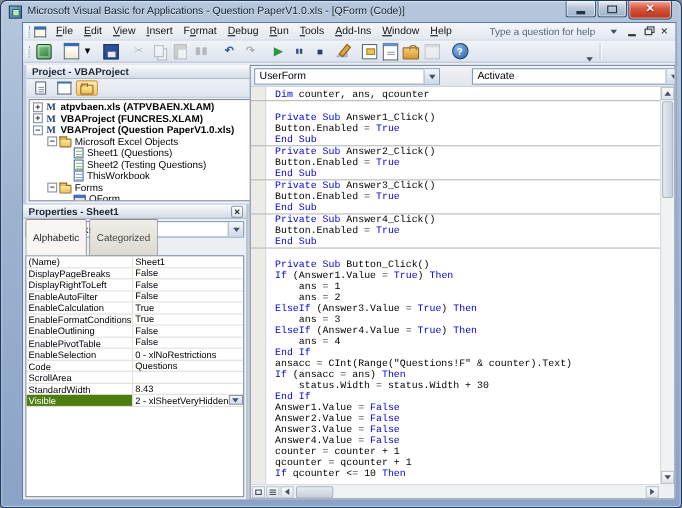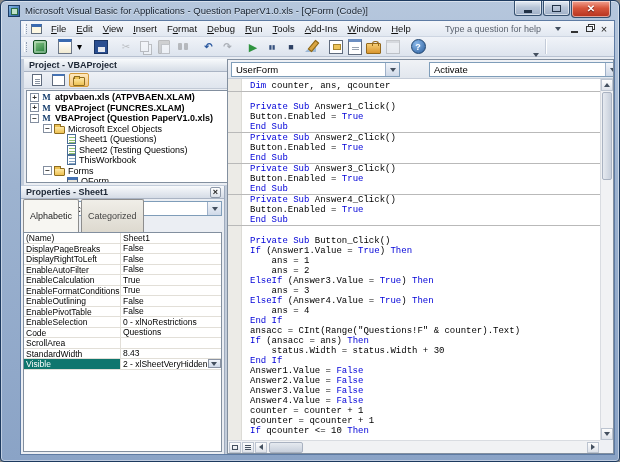--- a/index.html
+++ b/index.html
@@ -406,21 +406,21 @@
                 <span></span>
               </span>
             </div>
             <div class="prow">
               <span class="pname">StandardWidth</span>
               <span class="pval">
                 <span>8.43</span>
               </span>
             </div>
             <div class="prow sel">
-              <span class="pname" style="background: #0f766e;">Visible</span>
+              <span class="pname" style="background: #4d7c0f;">Visible</span>
               <span class="pval">
                 <span>2 - xlSheetVeryHidden</span>
                 <span class="pcombo">
                   <span class="tri tri-down"></span>
                 </span>
               </span>
             </div>
           </div>
       </div>
 

